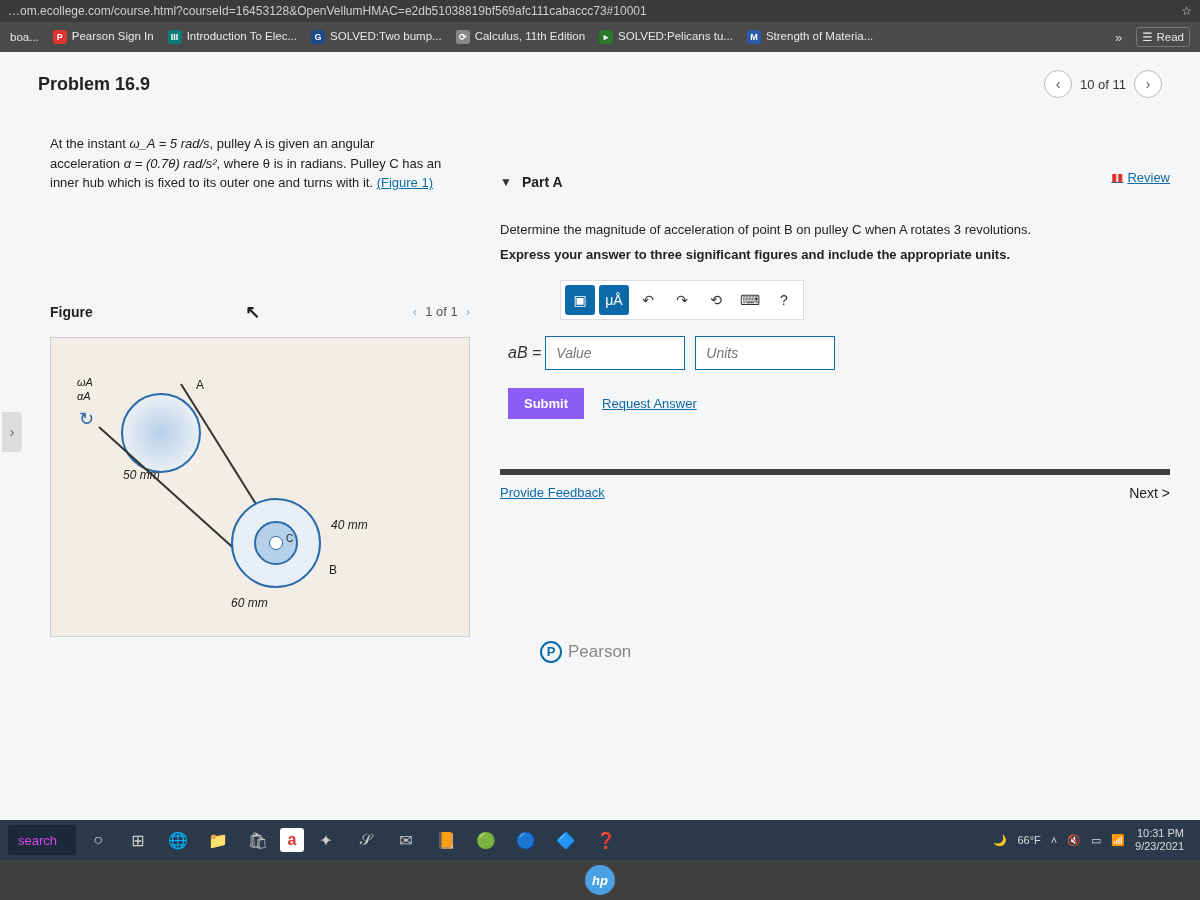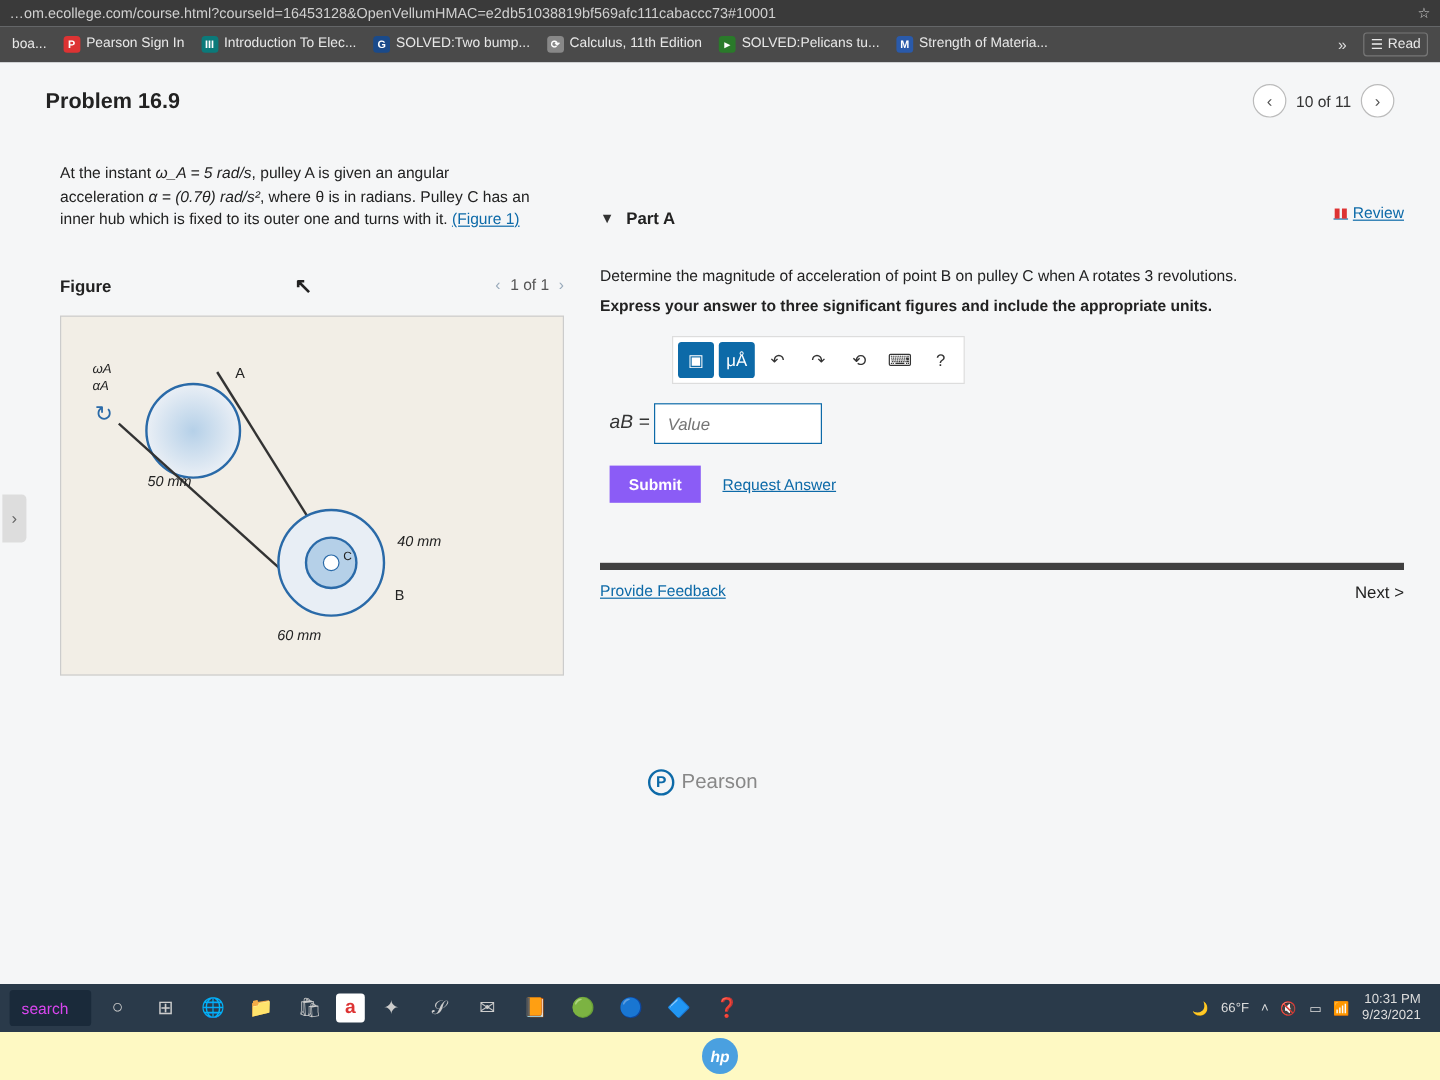--- a/index.html
+++ b/index.html
@@ -85,21 +85,21 @@
     .right-col { flex:1; padding-top: 40px; }
 
     .problem-text {
       font-size: 13px; color:#222; line-height:1.5;
       padding-right: 25px;
     }
     .problem-text i { font-style: italic; }
     .problem-text .fig-link { color:#0d6aa8; text-decoration:underline; }
 
     .figure-panel {
-      margin-top: 34px;
+      margin-top: 108px;
     }
     .figure-header {
       display:flex; align-items:center;
       font-size:14px; font-weight:600; color:#222;
       padding-bottom: 8px;
     }
     .figure-header .cursor { margin-left:auto; font-size:18px; color:#222;}
     .figure-header .pager {
       margin-left:auto; display:flex; align-items:center; gap:8px;
       font-size:13px; color:#555; font-weight:400;
@@ -218,21 +218,21 @@
     .taskbar .tb-icon {
       width:36px; height:36px; display:flex; align-items:center; justify-content:center;
       color:#ccc; font-size:16px; cursor:pointer; border-radius:3px;
     }
     .taskbar .tray { margin-left:auto; display:flex; align-items:center; gap:10px; font-size:11px; color:#ddd; padding-right:8px;}
     .taskbar .tray .clock { text-align:right; line-height:1.2;}
 
     
     .hp-badge {
       position:absolute; bottom:0; left:0; right:0; height:40px;
-      background:#fef9c3; display:flex; align-items:center; justify-content:center;
+      background:#404040; display:flex; align-items:center; justify-content:center;
     }
     .hp-badge .hp {
       width:30px; height:30px; border-radius:50%; background:#4aa0e0;
       display:flex; align-items:center; justify-content:center;
       color:#fff; font-size:13px; font-style:italic; font-weight:bold;
     }
   </style>
 </head>
 <body>
 
@@ -350,20 +350,21 @@
         <div class="tool-btn">⟲</div>
         <div class="tool-btn">⌨</div>
         <div class="tool-btn">
             <span>?</span>
           </div>
       </div>
 
       <div class="answer-row">
         <span class="eq">aB =</span>
         <input class="answer-input" placeholder="Value" style="">
+        <input class="units-input" placeholder="Units" style="">
       </div>
 
       <div class="submit-row">
         <button class="submit-btn">Submit</button>
         <a class="req-link">Request Answer</a>
       </div>
 
       <div class="feedback-row">
         <a class="pf">Provide Feedback</a>
         <span class="next">Next &gt;</span>

